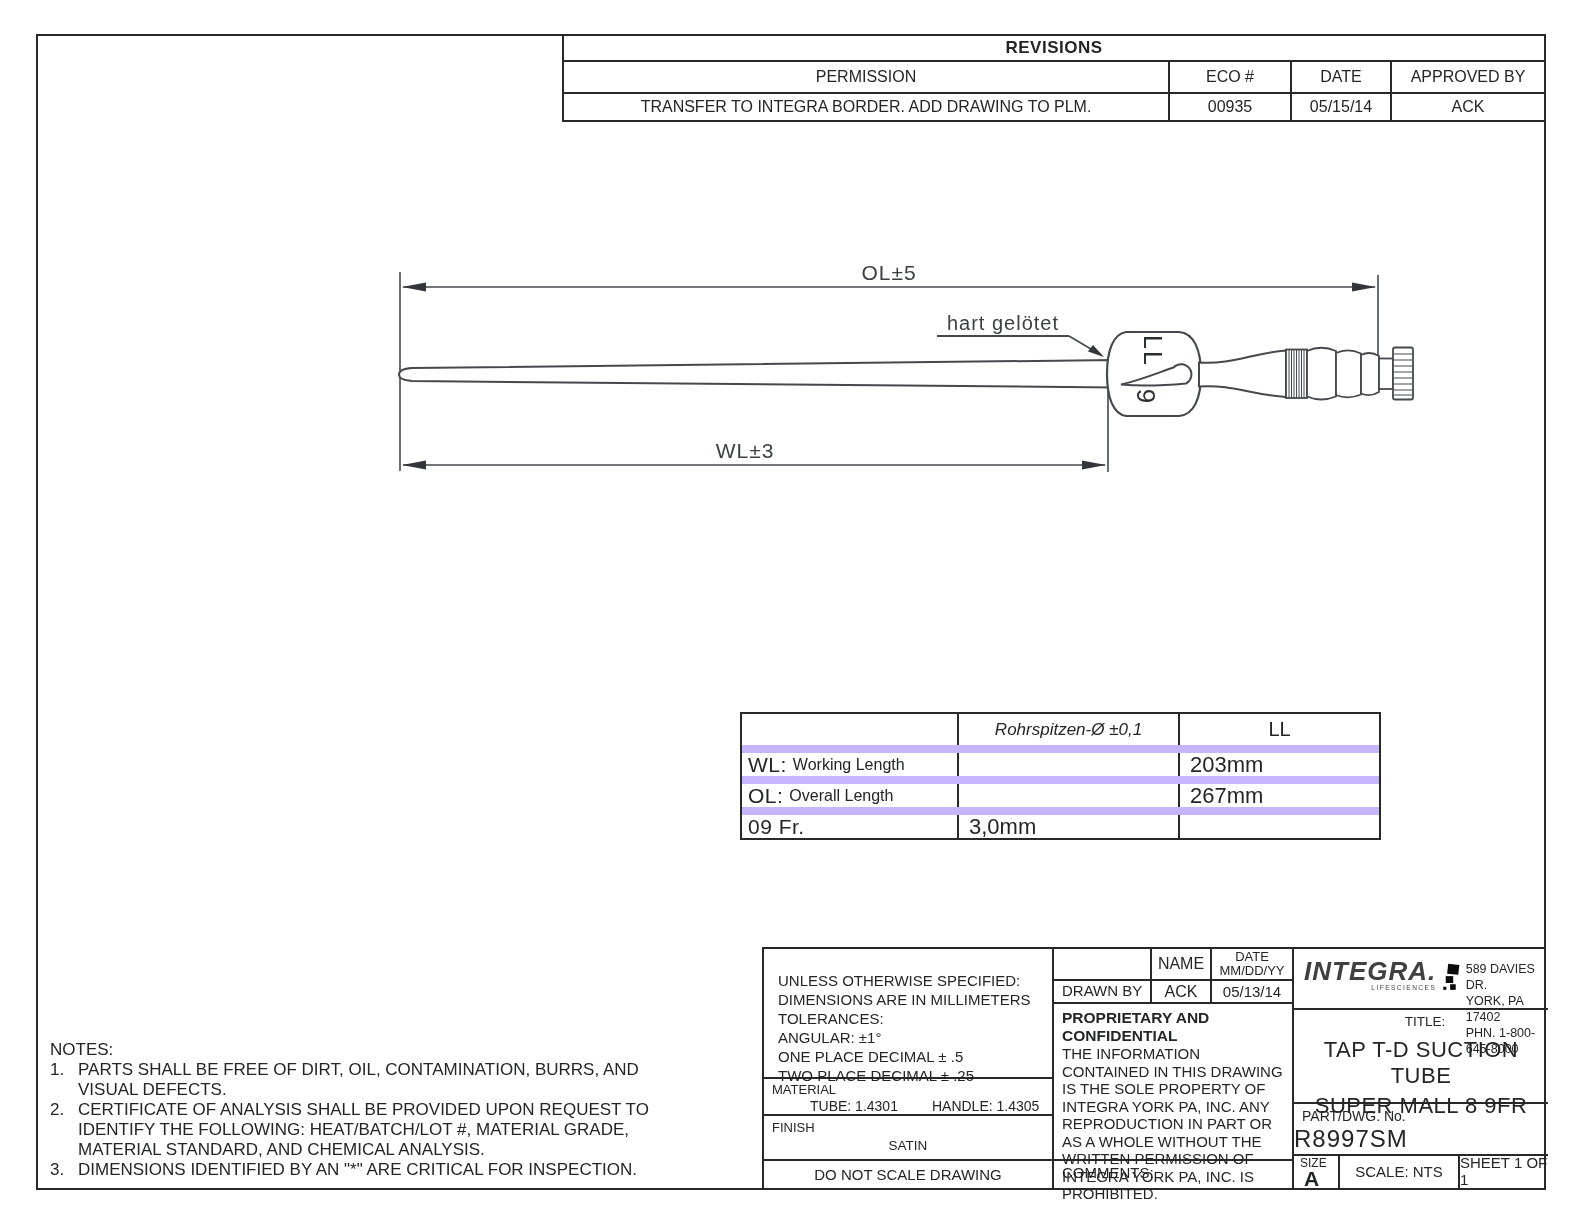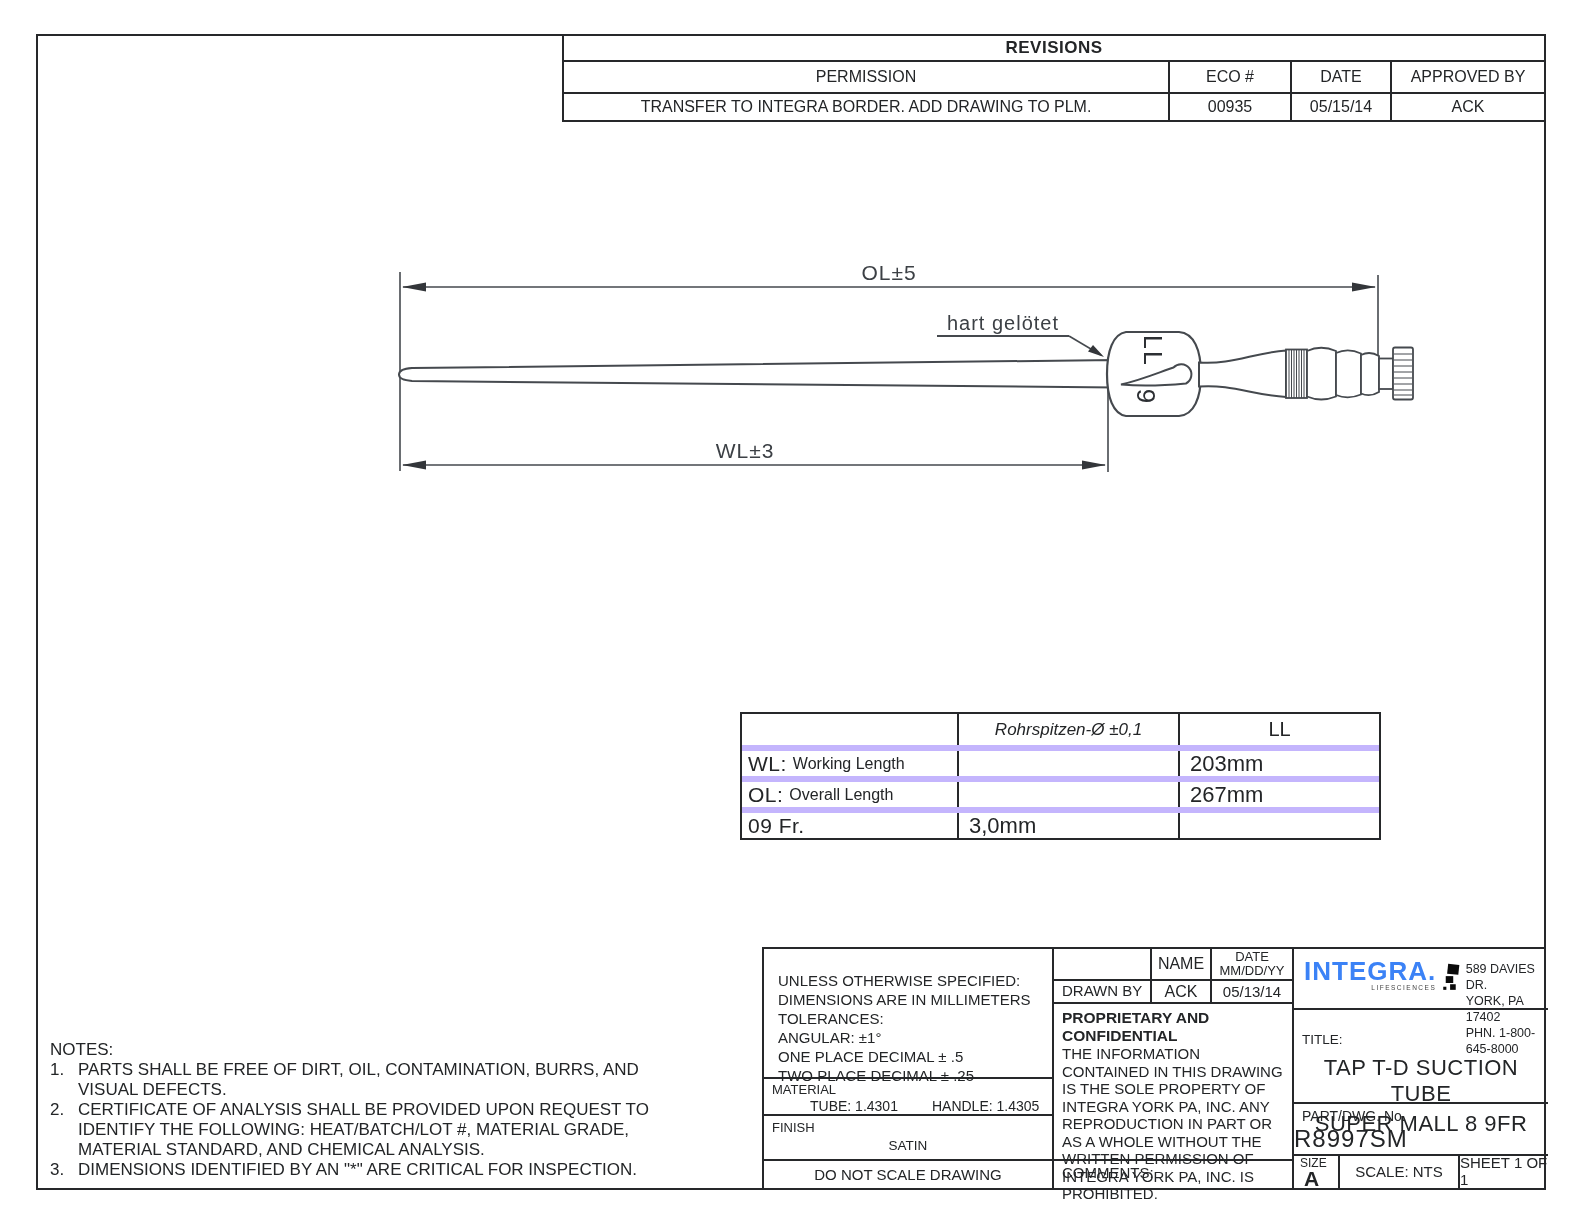--- a/index.html
+++ b/index.html
@@ -18,21 +18,21 @@
   .rev-row{display:flex;}
   .rev-row.hdr{height:30px;border-bottom:2px solid #26282a;}
   .rev-row.dat{height:26px;}
   .rev-c{display:flex;align-items:center;justify-content:center;font-size:16px;box-sizing:border-box;}
   .rev-c + .rev-c{border-left:2px solid #26282a;}
   .rev-c1{width:604px;} .rev-c2{width:122px;} .rev-c3{width:100px;} .rev-c4{flex:1;}
 
   
   .dtab{left:740px;top:712px;width:641px;box-sizing:border-box;border:2px solid #26282a;background:#fff;}
   .dt-row{display:flex;height:31px;box-sizing:border-box;}
-  .dt-row + .dt-row{border-top:6px solid #c4b5fd;}
+  .dt-row + .dt-row{border-top:8px solid #c4b5fd;}
   .dt-c{box-sizing:border-box;display:flex;align-items:center;}
   .dt-c + .dt-c{border-left:2px solid #26282a;}
   .dt-ca{width:215px;padding-left:6px;gap:6px;}
   .dt-cb{width:221px;justify-content:center;}
   .dt-cc{flex:1;padding-left:10px;}
   .dt-abbr{font-size:21px;letter-spacing:.5px;}
   .dt-lbl{font-size:16px;}
   .dt-val{font-size:22px;}
   .dt-h2{font-size:17px;font-style:italic;}
   .dt-h3{font-size:20px;width:100%;text-align:center;}
@@ -45,21 +45,21 @@
 
   
   .tblock{left:762px;top:947px;width:784px;height:243px;box-sizing:border-box;border:2px solid #26282a;background:#fff;}
   .tl{position:absolute;background:#26282a;}
   .cell{position:absolute;box-sizing:border-box;}
   .smallcap{font-size:13px;}
   .tol{font-size:15px;line-height:19px;}
   .prop-title{font-weight:bold;font-size:15.5px;}
   .prop-text{font-size:15px;line-height:17.5px;}
   .brand{display:flex;align-items:flex-start;gap:6px;padding:10px 6px 0 10px;}
-  .brand-word{font-size:26px;font-weight:600;letter-spacing:1px;line-height:24px;color:#3b82f6;}
+  .brand-word{font-size:26px;font-weight:600;letter-spacing:1px;line-height:24px;color:#404040;font-style:italic;}
   .brand-sub{font-size:6.5px;letter-spacing:1.5px;color:#444;text-align:right;margin-top:1px;}
   .addr{font-size:12.5px;line-height:16px;padding-top:2px;}
   .ttl-line{font-size:22px;text-align:center;letter-spacing:.5px;}
   .ctr{display:flex;align-items:center;justify-content:center;}
   svg{display:block;}
   svg text{font-family:"Liberation Sans", sans-serif;}
 </style>
 </head>
 <body>
 
@@ -277,21 +277,21 @@
         </g>
       </svg>
       <div class="addr">
         <div>589 DAVIES DR.</div>
         <div>YORK, PA 17402</div>
         <div>PHN. 1-800-645-8000</div>
       </div>
     </div>
 
     <div class="cell" style="left:530px;top:61px;width:254px;height:92px;">
-      <div class="smallcap" style="padding:22px 0 0 8px;font-size:13.5px;">TITLE:</div>
+      <div class="smallcap" style="padding:4px 0 0 8px;font-size:13.5px;text-align:center;">TITLE:</div>
       <div class="ttl-line" style="margin-top:8px;">TAP T-D SUCTION TUBE</div>
       <div class="ttl-line" style="margin-top:4px;">SUPER MALL 8 9FR</div>
     </div>
 
     <div class="cell" style="left:530px;top:155px;width:254px;height:50px;">
       <div style="font-size:14px;padding:4px 0 0 8px;">PART/DWG. No.</div>
       <div style="font-size:24px;margin-top:1px;letter-spacing:1px;">R8997SM</div>
     </div>
 
     <div class="cell" style="left:530px;top:205px;width:44px;height:34px;">

